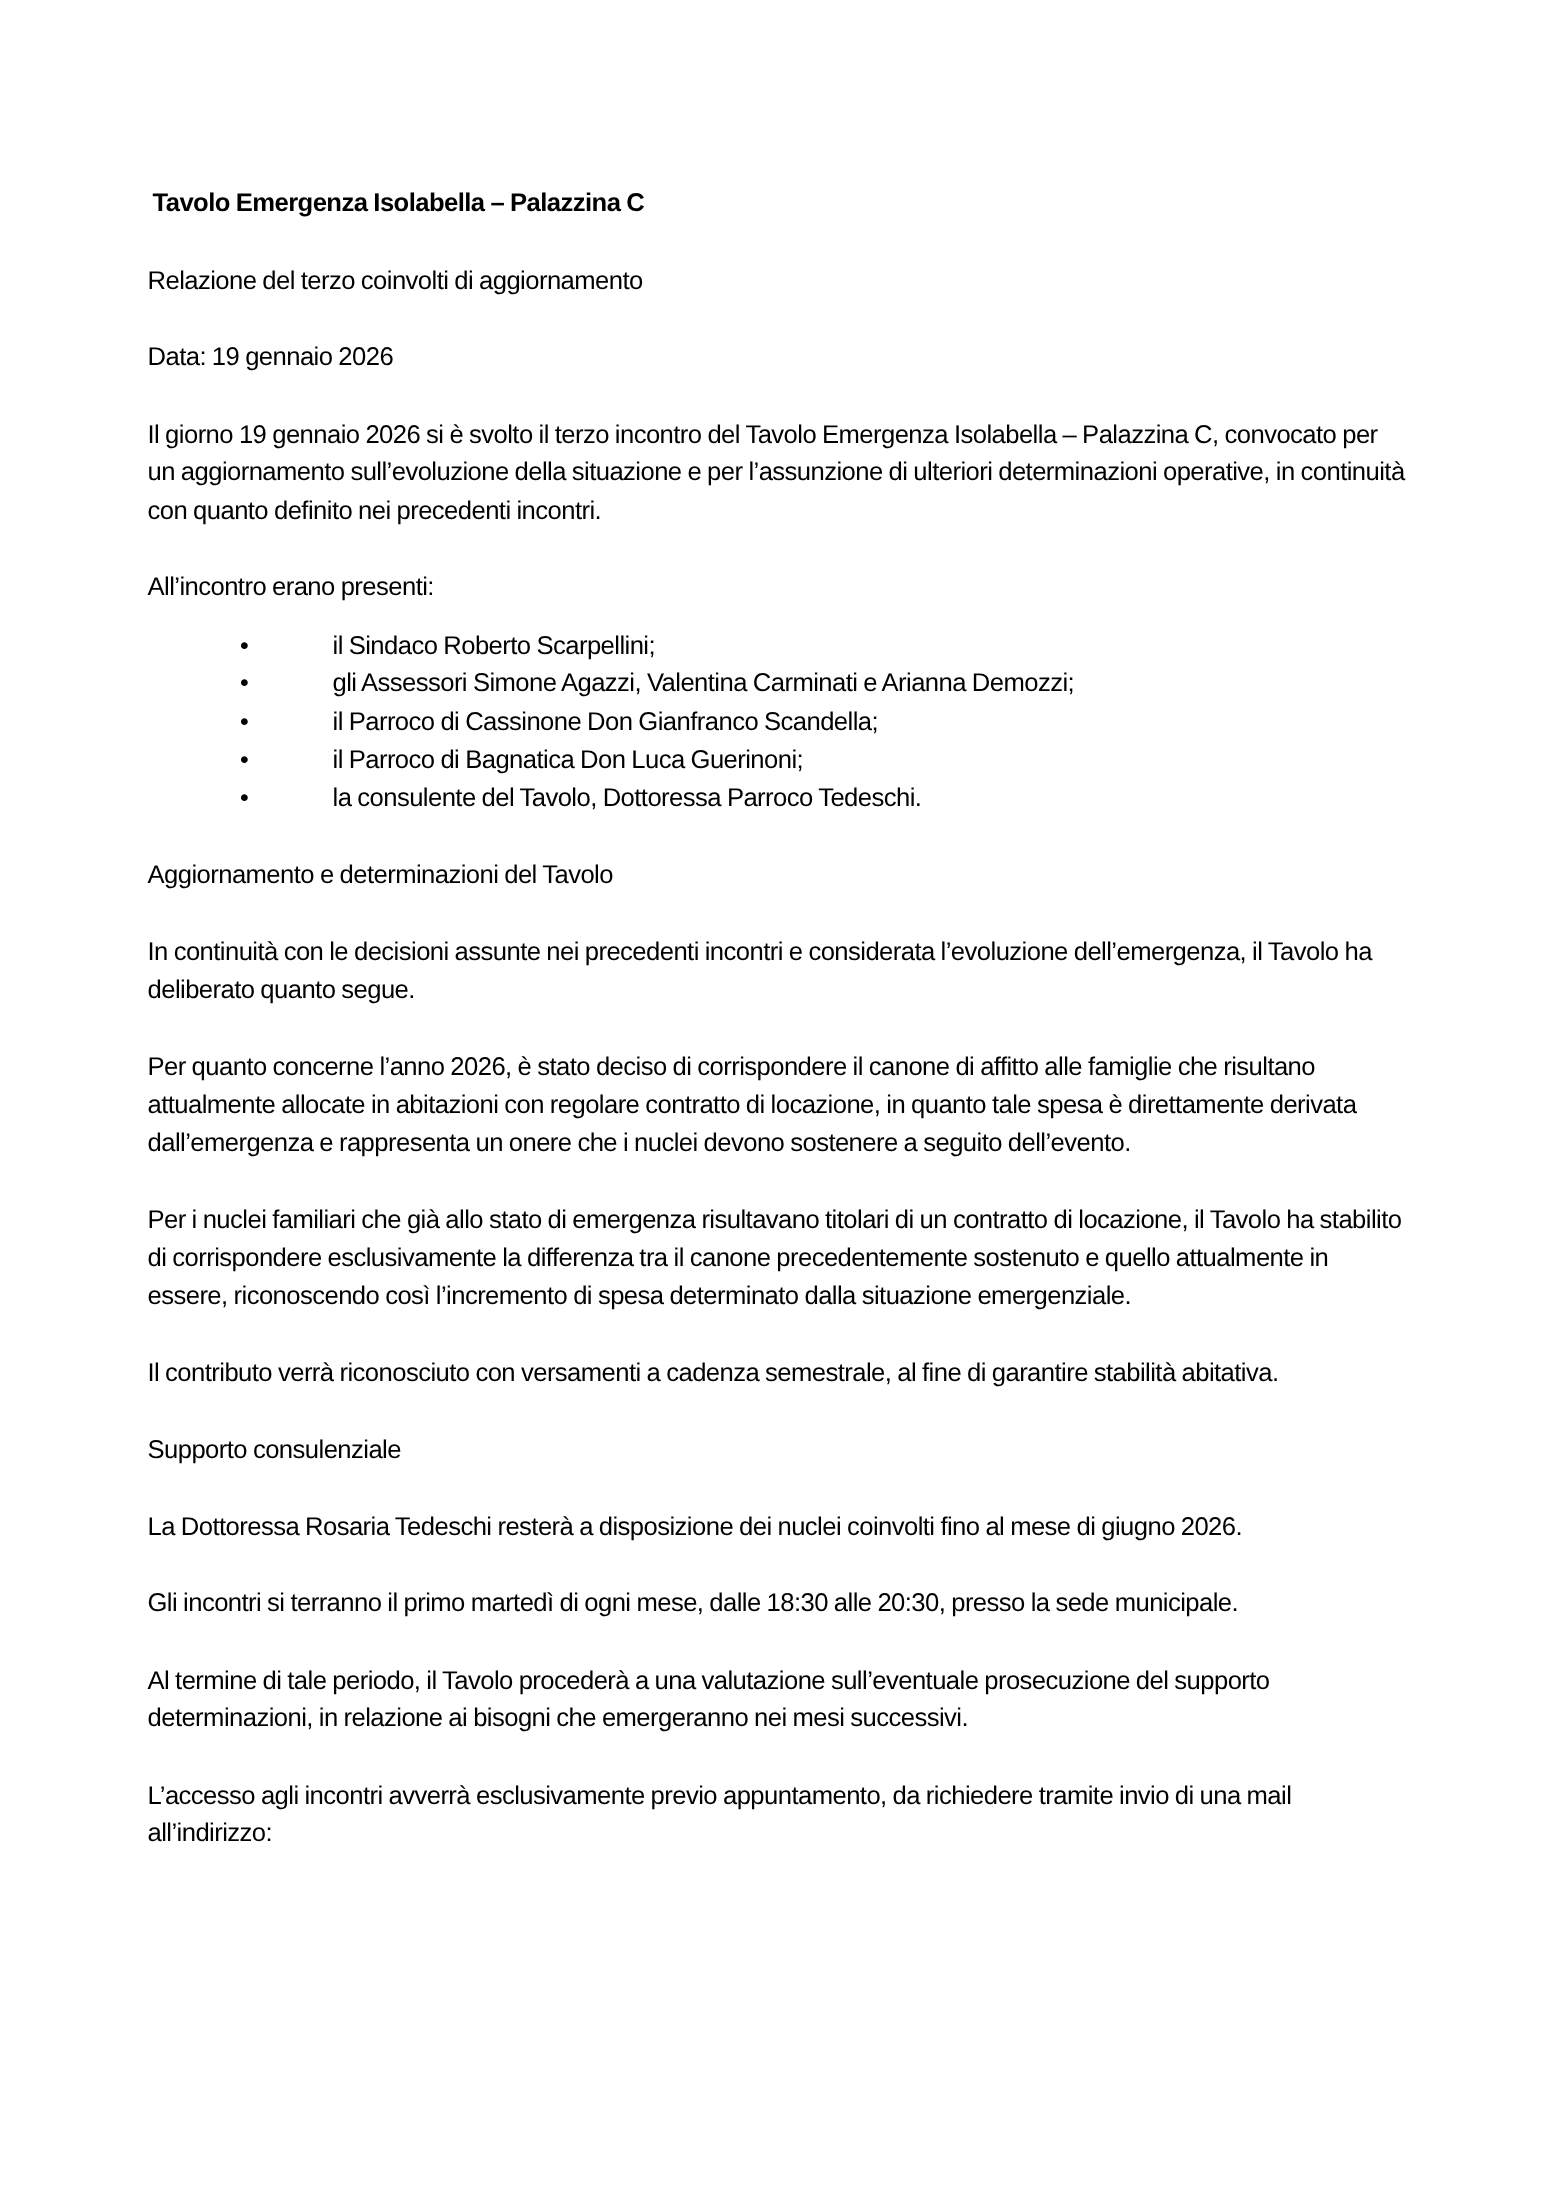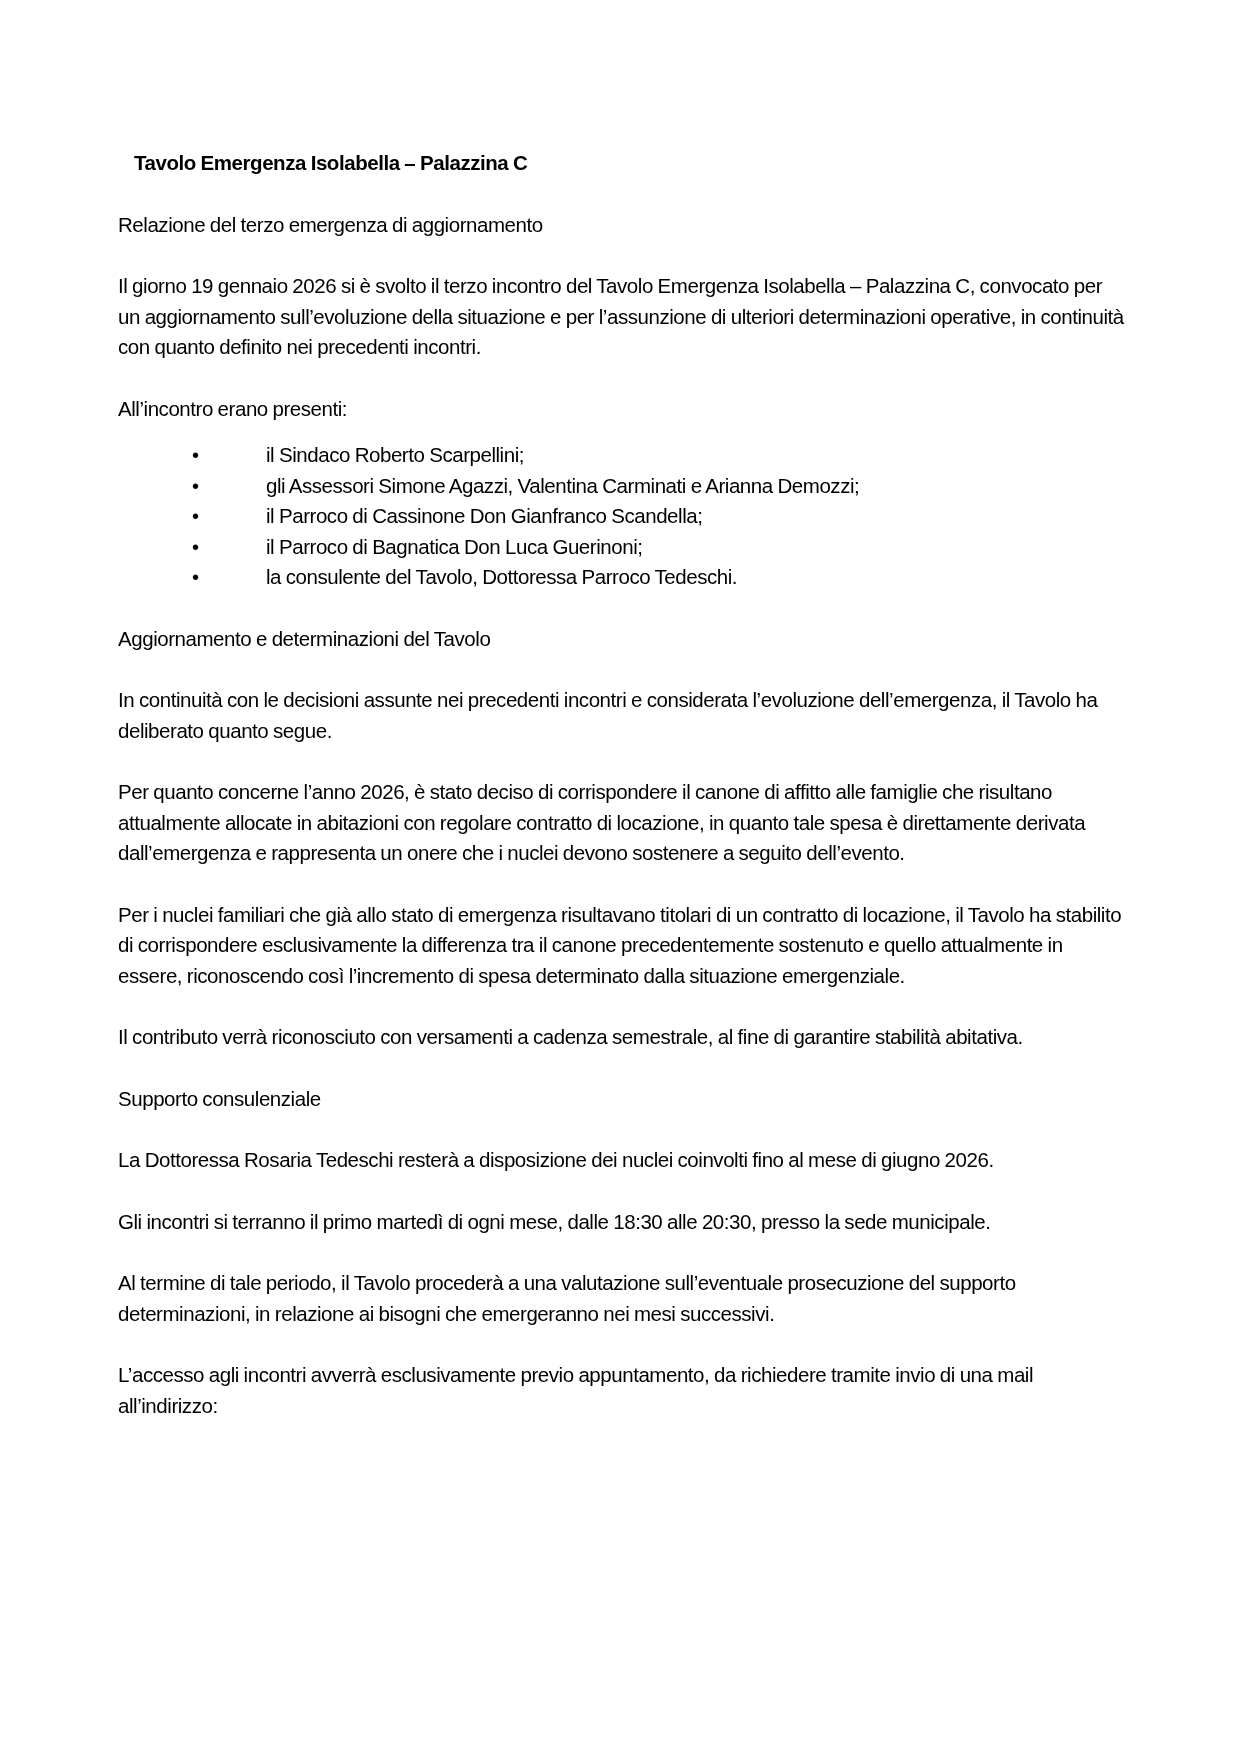--- a/index.html
+++ b/index.html
@@ -20,21 +20,21 @@
       left: 118px;
       top: 148px;
       width: 1010px;
       font-size: 20.5px;
       line-height: 30.5px;
       letter-spacing: -0.45px;
       word-spacing: -0.5px;
     }
     .title {
       font-weight: bold;
-      margin: 0 0 31px 16px;
+      margin: 0 0 31px 4px;
       font-size: 20.5px;
       line-height: 30.5px;
     }
     p {
       margin: 0 0 31px 0;
     }
     p.tight {
       margin-bottom: 16px;
     }
     .section-heading {
@@ -54,21 +54,22 @@
       left: 74px;
       top: 0;
       font-size: 20px;
     }
   </style>
 </head>
 <body>
 
 <div class="page">
   <div class="title">Tavolo Emergenza Isolabella – Palazzina C</div>
-  <p>Relazione del terzo emergenza di aggiornamento</p>
+  <p>Relazione del terzo coinvolti di aggiornamento</p>
+  <p>Data: 19 gennaio 2026</p>
   <p>Il giorno 19 gennaio 2026 si è svolto il terzo incontro del Tavolo Emergenza Isolabella – Palazzina C, convocato per un aggiornamento sull’evoluzione della situazione e per l’assunzione di ulteriori determinazioni operative, in continuità con quanto definito nei precedenti incontri.</p>
 
   <p class="tight">All’incontro erano presenti:</p>
   <ul class="attendees">
     <li><span class="bullet">•</span><span>il Sindaco Roberto Scarpellini;</span></li>
     <li><span class="bullet">•</span><span>gli Assessori Simone Agazzi, Valentina Carminati e Arianna Demozzi;</span></li>
     <li><span class="bullet">•</span><span>il Parroco di Cassinone Don Gianfranco Scandella;</span></li>
     <li><span class="bullet">•</span><span>il Parroco di Bagnatica Don Luca Guerinoni;</span></li>
     <li><span class="bullet">•</span><span>la consulente del Tavolo, Dottoressa Parroco Tedeschi.</span></li>
   </ul>

